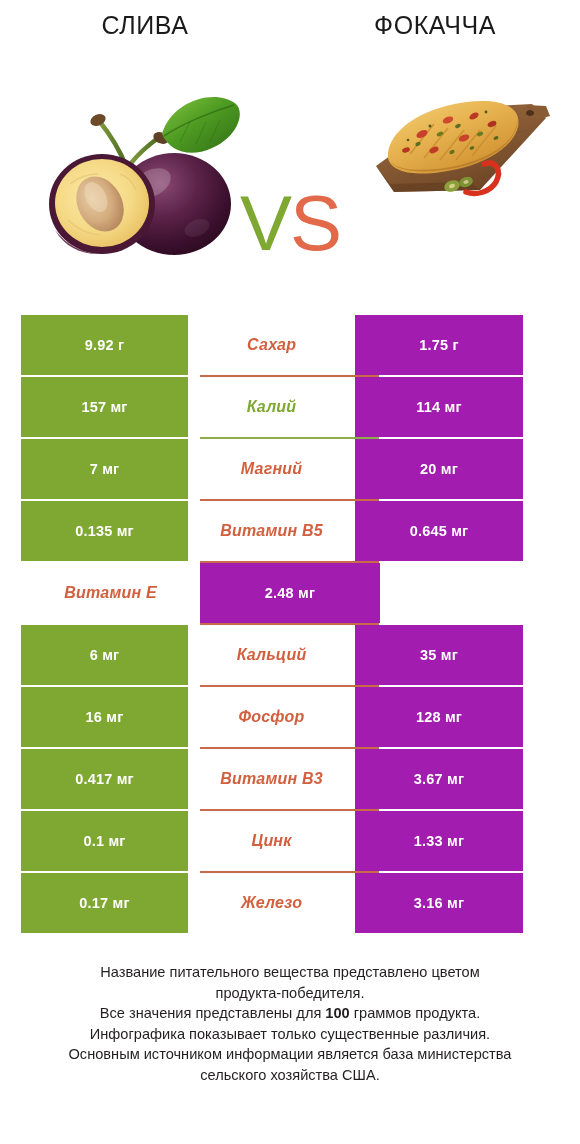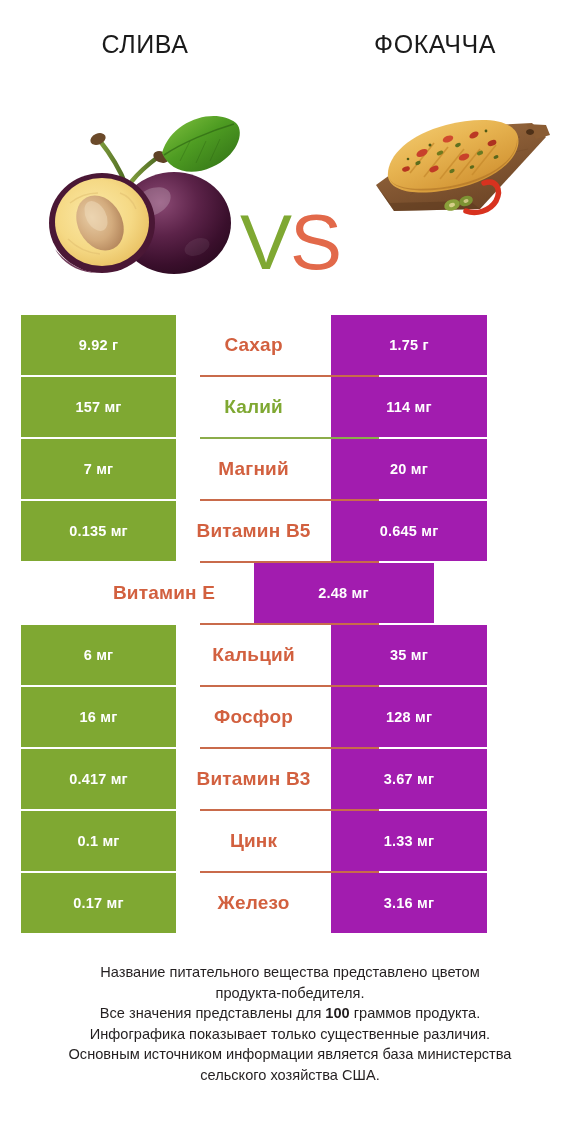--- a/index.html
+++ b/index.html
@@ -17,21 +17,21 @@
     position: relative;
     width: 580px;
     height: 1144px;
     background: #ffffff;
   }
 
   
   .titles {
     display: flex;
     width: 580px;
-    padding-top: 30px;
+    padding-top: 11px;
   }
   .title-cell {
     flex: 1 1 50%;
     text-align: center;
   }
   .title-text {
     font-size: 25px;
     font-weight: 400;
     letter-spacing: 0.6px;
     color: #1a1a1a;
@@ -86,43 +86,43 @@
 
   
   .table {
     position: absolute;
     left: 21px;
     top: 315px;
     width: 538px;
   }
   .row {
     display: flex;
-    width: 466px;
+    width: 502px;
     height: 60px;
     align-items: stretch;
-    justify-content: center;
   }
   .cell {
     display: flex;
     align-items: center;
     justify-content: center;
     font-size: 14.5px;
     font-weight: bold;
     letter-spacing: 0.2px;
     white-space: nowrap;
   }
   .cell-left {
     width: 179px;
     background: #7FA832;
     color: #ffffff;
   }
   .cell-mid {
     width: 179px;
     background: #ffffff;
-    font-size: 19px;
+    font-size: 16px;
+    font-style: italic;
   }
   .cell-right {
     width: 180px;
     background: #a21caf;
     color: #ffffff;
   }
   .cell-mid.win-left  { color: #7FA832; }
   .cell-mid.win-right { color: #D2603F; }
 
   

